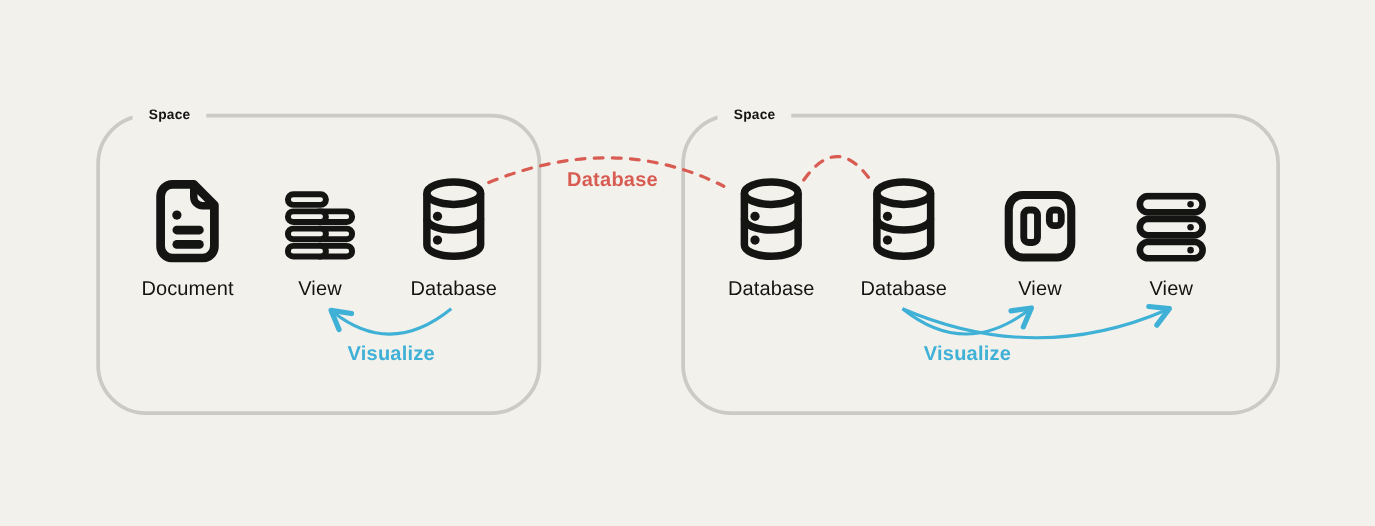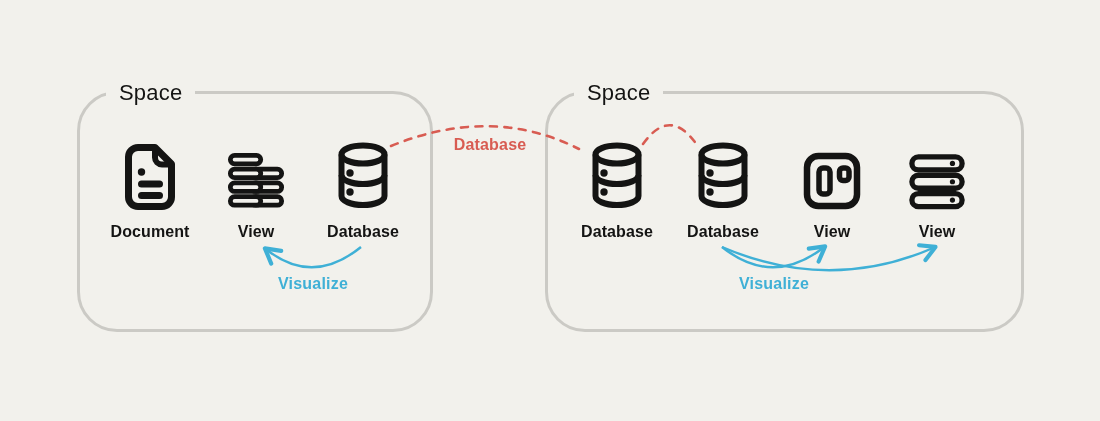--- a/index.html
+++ b/index.html
@@ -21,22 +21,22 @@
     background: transparent;
   }
   .space-box.left  { left: 77px;  width: 356px; }
   .space-box.right { left: 545px; width: 479px; }
   .space-tag {
     position: absolute;
     top: -14px;
     left: 26px;
     background: #f2f1ec;
     padding: 0 13px;
-    font-size: 22px;
-    font-weight: 400;
+    font-size: 11px;
+    font-weight: 700;
     letter-spacing: 0.2px;
     color: #141413;
     line-height: 25px;
     white-space: nowrap;
   }
   .wires {
     position: absolute;
     left: 0; top: 0;
     width: 1100px; height: 421px;
     pointer-events: none;
@@ -51,21 +51,21 @@
   }
   .icon-wrap {
     height: 68px;
     display: flex;
     align-items: flex-end;
     justify-content: center;
   }
   .node-label {
     margin-top: 13px;
     font-size: 16px;
-    font-weight: 700;
+    font-weight: 400;
     letter-spacing: 0.1px;
     color: #141413;
     white-space: nowrap;
   }
   .n1 { left: 90px; }
   .n2 { left: 196px; }
   .n3 { left: 303px; }
   .n4 { left: 557px; }
   .n5 { left: 663px; }
   .n6 { left: 772px; }

